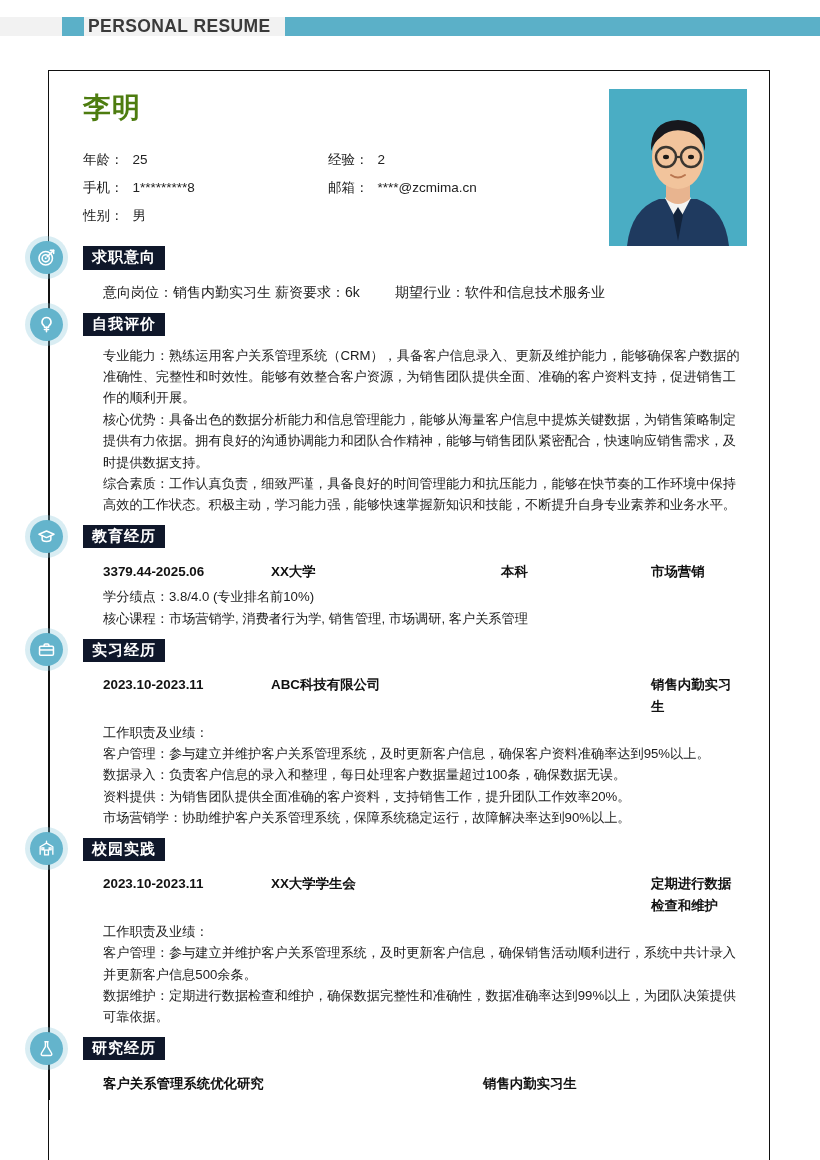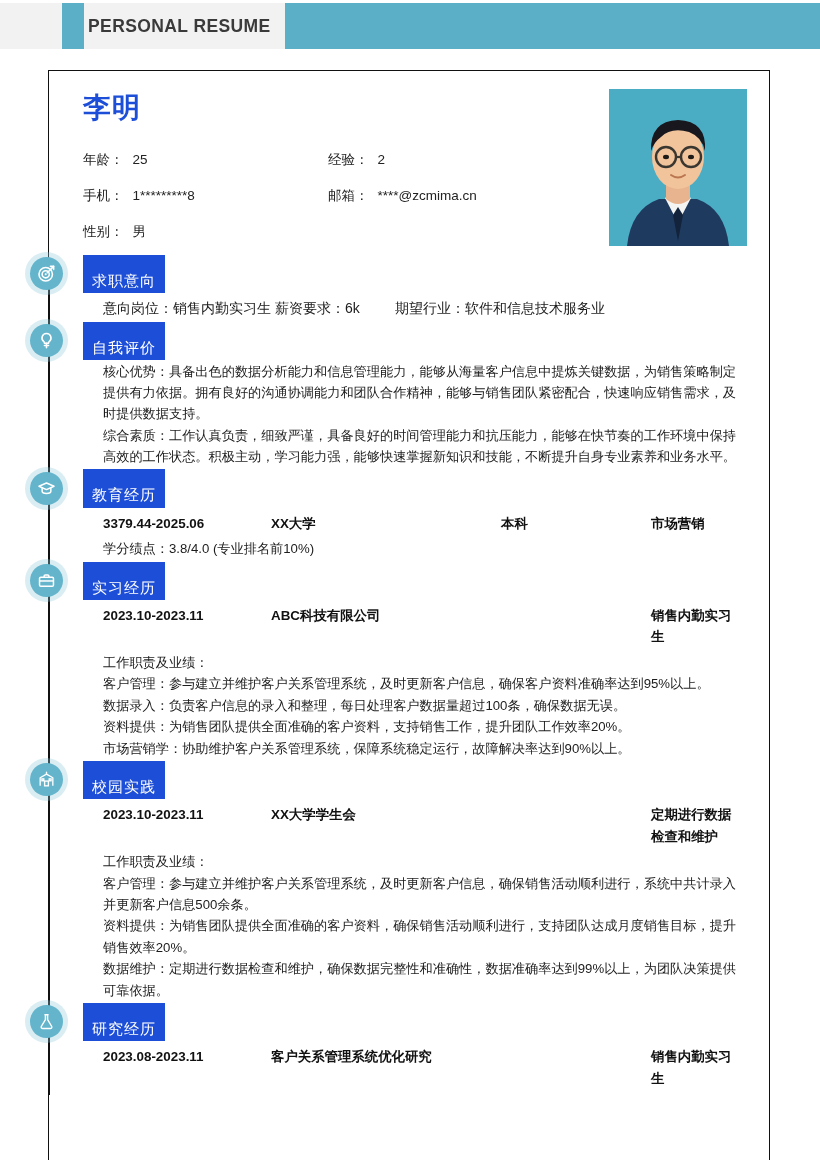--- a/index.html
+++ b/index.html
@@ -9,22 +9,22 @@
     height: 1160px;
     background: #ffffff;
     font-family: "Liberation Sans", "DejaVu Sans", sans-serif;
     overflow: hidden;
     position: relative;
   }
 
   
   .top-bar {
     position: relative;
-    height: 46px;
-    margin-top: 3px;
+    height: 19px;
+    margin-top: 17px;
     background: #5bb0c8;
     width: 100%;
   }
   .top-bar-left-gap {
     position: absolute;
     left: 0;
     top: 0;
     width: 62px;
     height: 100%;
     background: #f2f2f2;
@@ -68,28 +68,28 @@
     padding: 0;
   }
 
   
   .name-block {
     padding: 18px 0 0 34px;
   }
   .name {
     font-size: 28px;
     font-weight: bold;
-    color: #1d4ed8;
+    color: #4d7c0f;
     letter-spacing: 1px;
   }
   .info-grid {
     margin-top: 24px;
     display: grid;
     grid-template-columns: 245px 1fr;
-    row-gap: 18px;
+    row-gap: 10px;
     font-size: 13.5px;
     color: #222222;
   }
   .info-item {
     display: flex;
     align-items: baseline;
   }
   .info-label { white-space: nowrap; }
   .info-value { margin-left: 9px; }
 
@@ -136,25 +136,25 @@
     height: 33px;
     border-radius: 50%;
     background: #64b4cc;
     display: flex;
     align-items: center;
     justify-content: center;
     box-shadow: 0 0 0 5px rgba(140, 200, 218, 0.33);
   }
   .sec-icon svg { width: 19px; height: 19px; display: block; }
   .sec-title {
-    background: #1d4ed8;
+    background: #0f172a;
     color: #ffffff;
     font-size: 15px;
-    font-weight: normal;
-    padding: 17px 9px 4px 9px;
+    font-weight: bold;
+    padding: 2px 9px 4px 9px;
     letter-spacing: 1px;
     line-height: 1.15;
   }
   .sec-body {
     padding: 5px 26px 2px 20px;
     font-size: 13.2px;
     line-height: 1.62;
     color: #1c1c1c;
   }
   .sec-body p { margin: 0; }
@@ -284,20 +284,21 @@
         <div class="sec-icon">
           <svg viewBox="0 0 24 24" fill="none" stroke="#ffffff" stroke-width="2">
             <path d="M12 3.2a5.6 5.6 0 0 1 3.4 10.1c-.7.6-1 1.3-1 2.1h-4.8c0-.8-.3-1.5-1-2.1A5.6 5.6 0 0 1 12 3.2z"></path>
             <line x1="12" y1="15.4" x2="12" y2="21" stroke-linecap="round"></line>
             <line x1="9.4" y1="18.4" x2="14.6" y2="18.4" stroke-linecap="round"></line>
           </svg>
         </div>
         <span class="sec-title">自我评价</span>
       </div>
       <div class="sec-body">
+        <p>专业能力：熟练运用客户关系管理系统（CRM），具备客户信息录入、更新及维护能力，能够确保客户数据的准确性、完整性和时效性。能够有效整合客户资源，为销售团队提供全面、准确的客户资料支持，促进销售工作的顺利开展。</p>
         <p>核心优势：具备出色的数据分析能力和信息管理能力，能够从海量客户信息中提炼关键数据，为销售策略制定提供有力依据。拥有良好的沟通协调能力和团队合作精神，能够与销售团队紧密配合，快速响应销售需求，及时提供数据支持。</p>
         <p>综合素质：工作认真负责，细致严谨，具备良好的时间管理能力和抗压能力，能够在快节奏的工作环境中保持高效的工作状态。积极主动，学习能力强，能够快速掌握新知识和技能，不断提升自身专业素养和业务水平。</p>
       </div>
     </div>
 
     <div class="section">
       <div class="sec-head">
         <div class="sec-icon">
           <svg viewBox="0 0 24 24" fill="none" stroke="#ffffff" stroke-width="1.9">
             <path d="M2.5 9.2 12 5l9.5 4.2L12 13.4 2.5 9.2z" stroke-linejoin="round"></path>
@@ -308,20 +309,21 @@
       </div>
       <div class="sec-body">
         <div class="entry-head">
           <span class="eh-date">3379.44-2025.06</span>
           <span class="eh-org">XX大学</span>
           <span class="eh-mid">本科</span>
           <span class="eh-role">市场营销</span>
         </div>
         <div class="entry-lines">
           <p>学分绩点：3.8/4.0 (专业排名前10%)</p>
+          <p>核心课程：市场营销学, 消费者行为学, 销售管理, 市场调研, 客户关系管理</p>
         </div>
       </div>
     </div>
 
     <div class="section">
       <div class="sec-head">
         <div class="sec-icon">
           <svg viewBox="0 0 24 24" fill="none" stroke="#ffffff" stroke-width="1.9">
             <rect x="3.2" y="8" width="17.6" height="11.2" rx="1.6"></rect>
             <path d="M9 8V6.4c0-.8.6-1.4 1.4-1.4h3.2c.8 0 1.4.6 1.4 1.4V8" stroke-linecap="round"></path>
@@ -363,38 +365,36 @@
       <div class="sec-body">
         <div class="entry-head">
           <span class="eh-date">2023.10-2023.11</span>
           <span class="eh-org">XX大学学生会</span>
           <span class="eh-mid"></span>
           <span class="eh-role-r">定期进行数据检查和维护</span>
         </div>
         <div class="entry-lines">
           <p>工作职责及业绩：</p>
           <p>客户管理：参与建立并维护客户关系管理系统，及时更新客户信息，确保销售活动顺利进行，系统中共计录入并更新客户信息500余条。</p>
-          <p>资料提供：为销售团队提供全面准确的客户资料，确保销售活动顺利进行，支持团队达成月度销售目标，提升销售效率20%。</p>
           <p>数据维护：定期进行数据检查和维护，确保数据完整性和准确性，数据准确率达到99%以上，为团队决策提供可靠依据。</p>
         </div>
       </div>
     </div>
 
     <div class="section">
       <div class="sec-head">
         <div class="sec-icon">
           <svg viewBox="0 0 24 24" fill="none" stroke="#ffffff" stroke-width="1.8">
             <path d="M10 3.4h4M10.6 3.4v6.2L5.6 18c-.8 1.3.1 2.9 1.7 2.9h9.4c1.6 0 2.5-1.6 1.7-2.9l-5-8.4V3.4" stroke-linejoin="round" stroke-linecap="round"></path>
           </svg>
         </div>
         <span class="sec-title">研究经历</span>
       </div>
       <div class="sec-body">
         <div class="entry-head">
-          <span class="eh-date">2023.08-2023.11</span>
           <span class="eh-org">客户关系管理系统优化研究</span>
           <span class="eh-mid"></span>
           <span class="eh-role-r">销售内勤实习生</span>
         </div>
 
       </div>
     </div>
 
   </div>
 </div>

